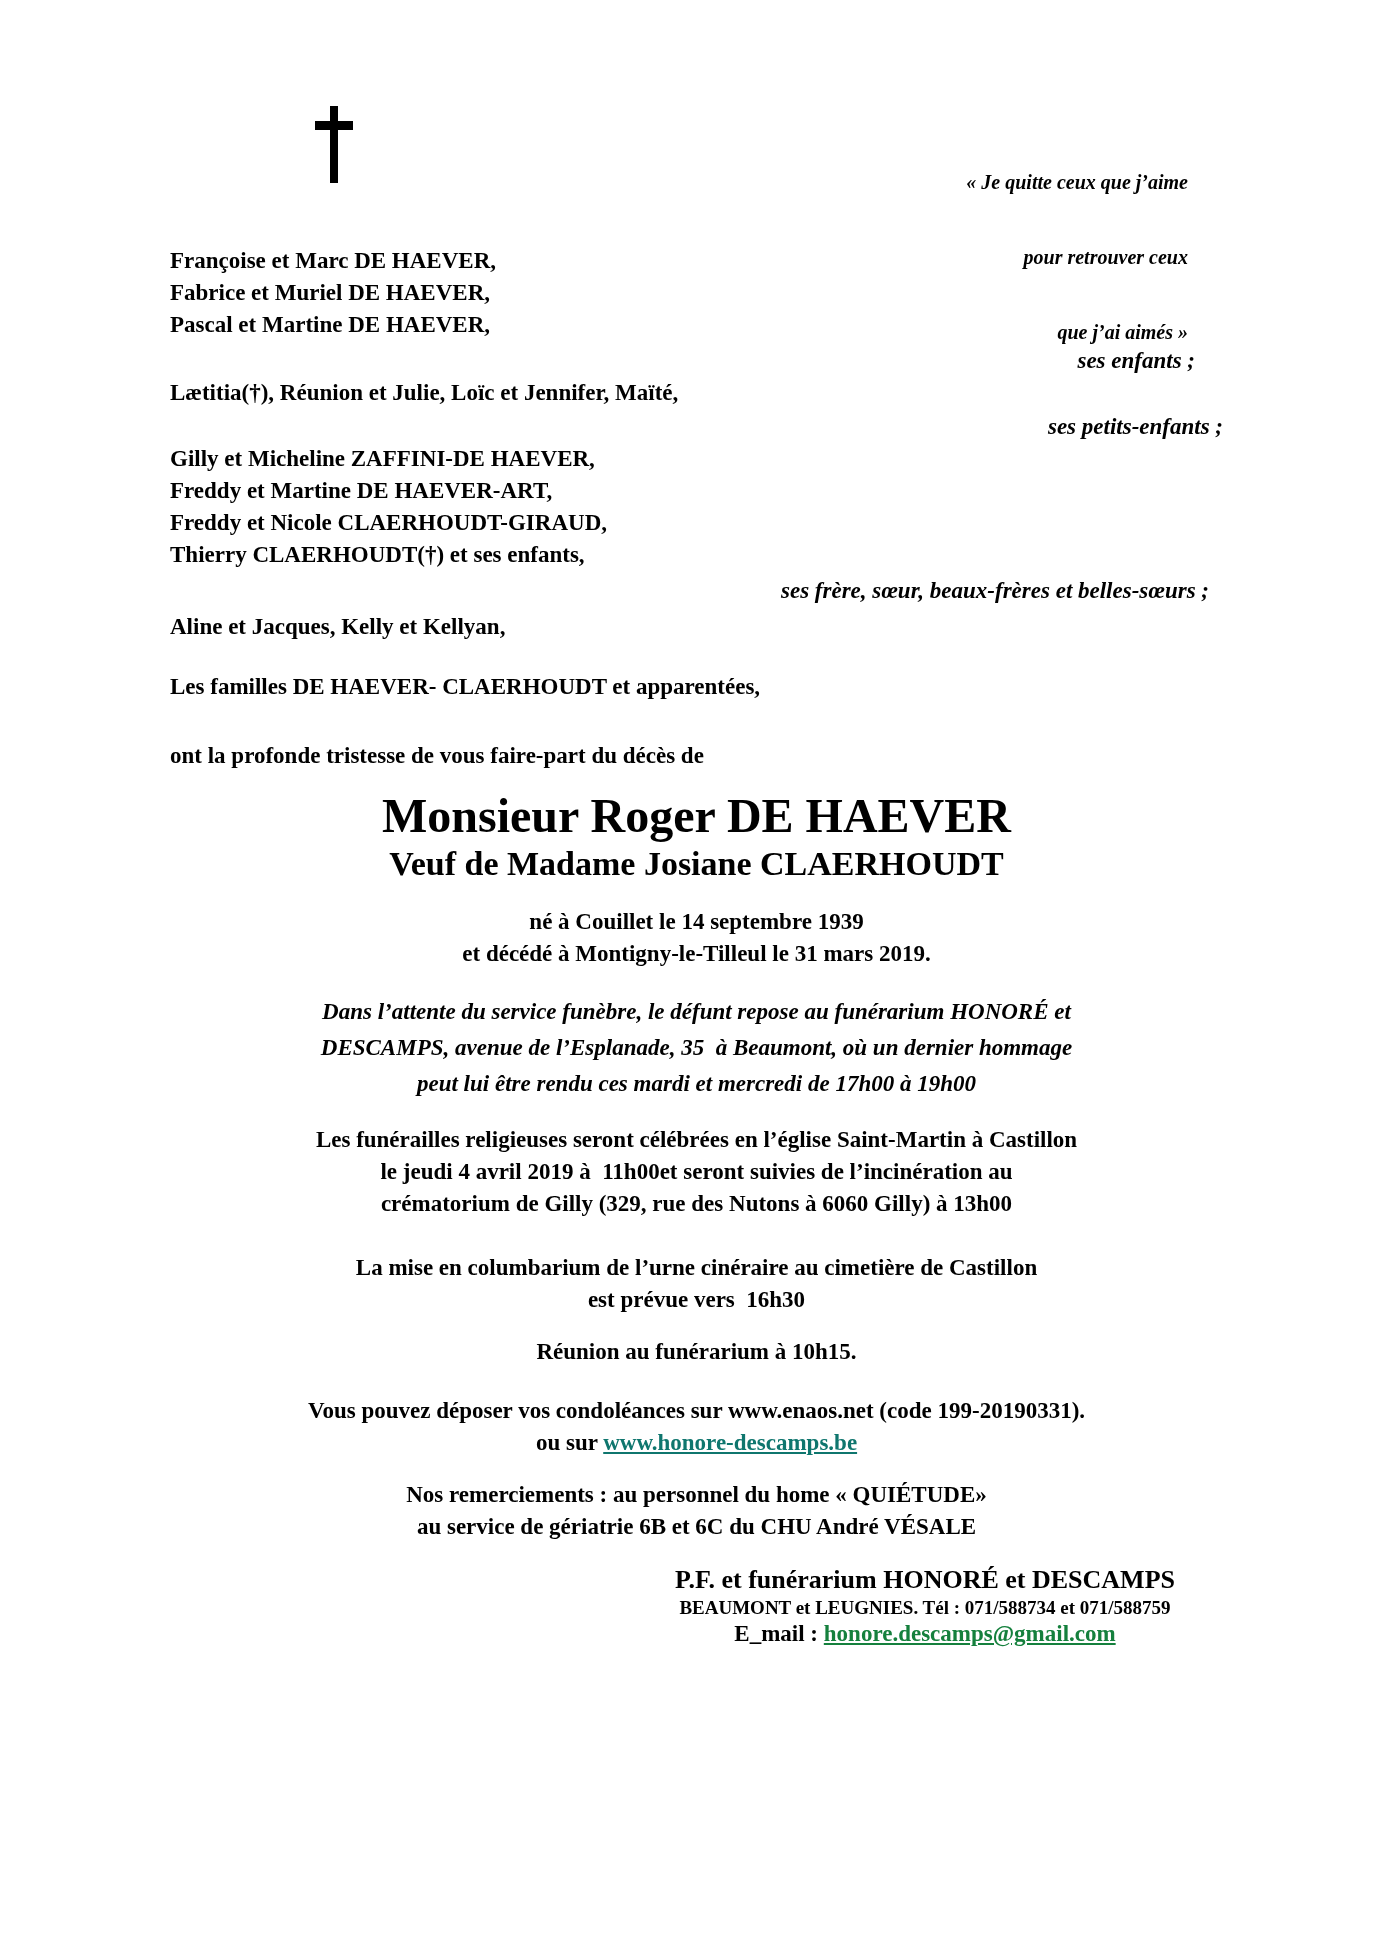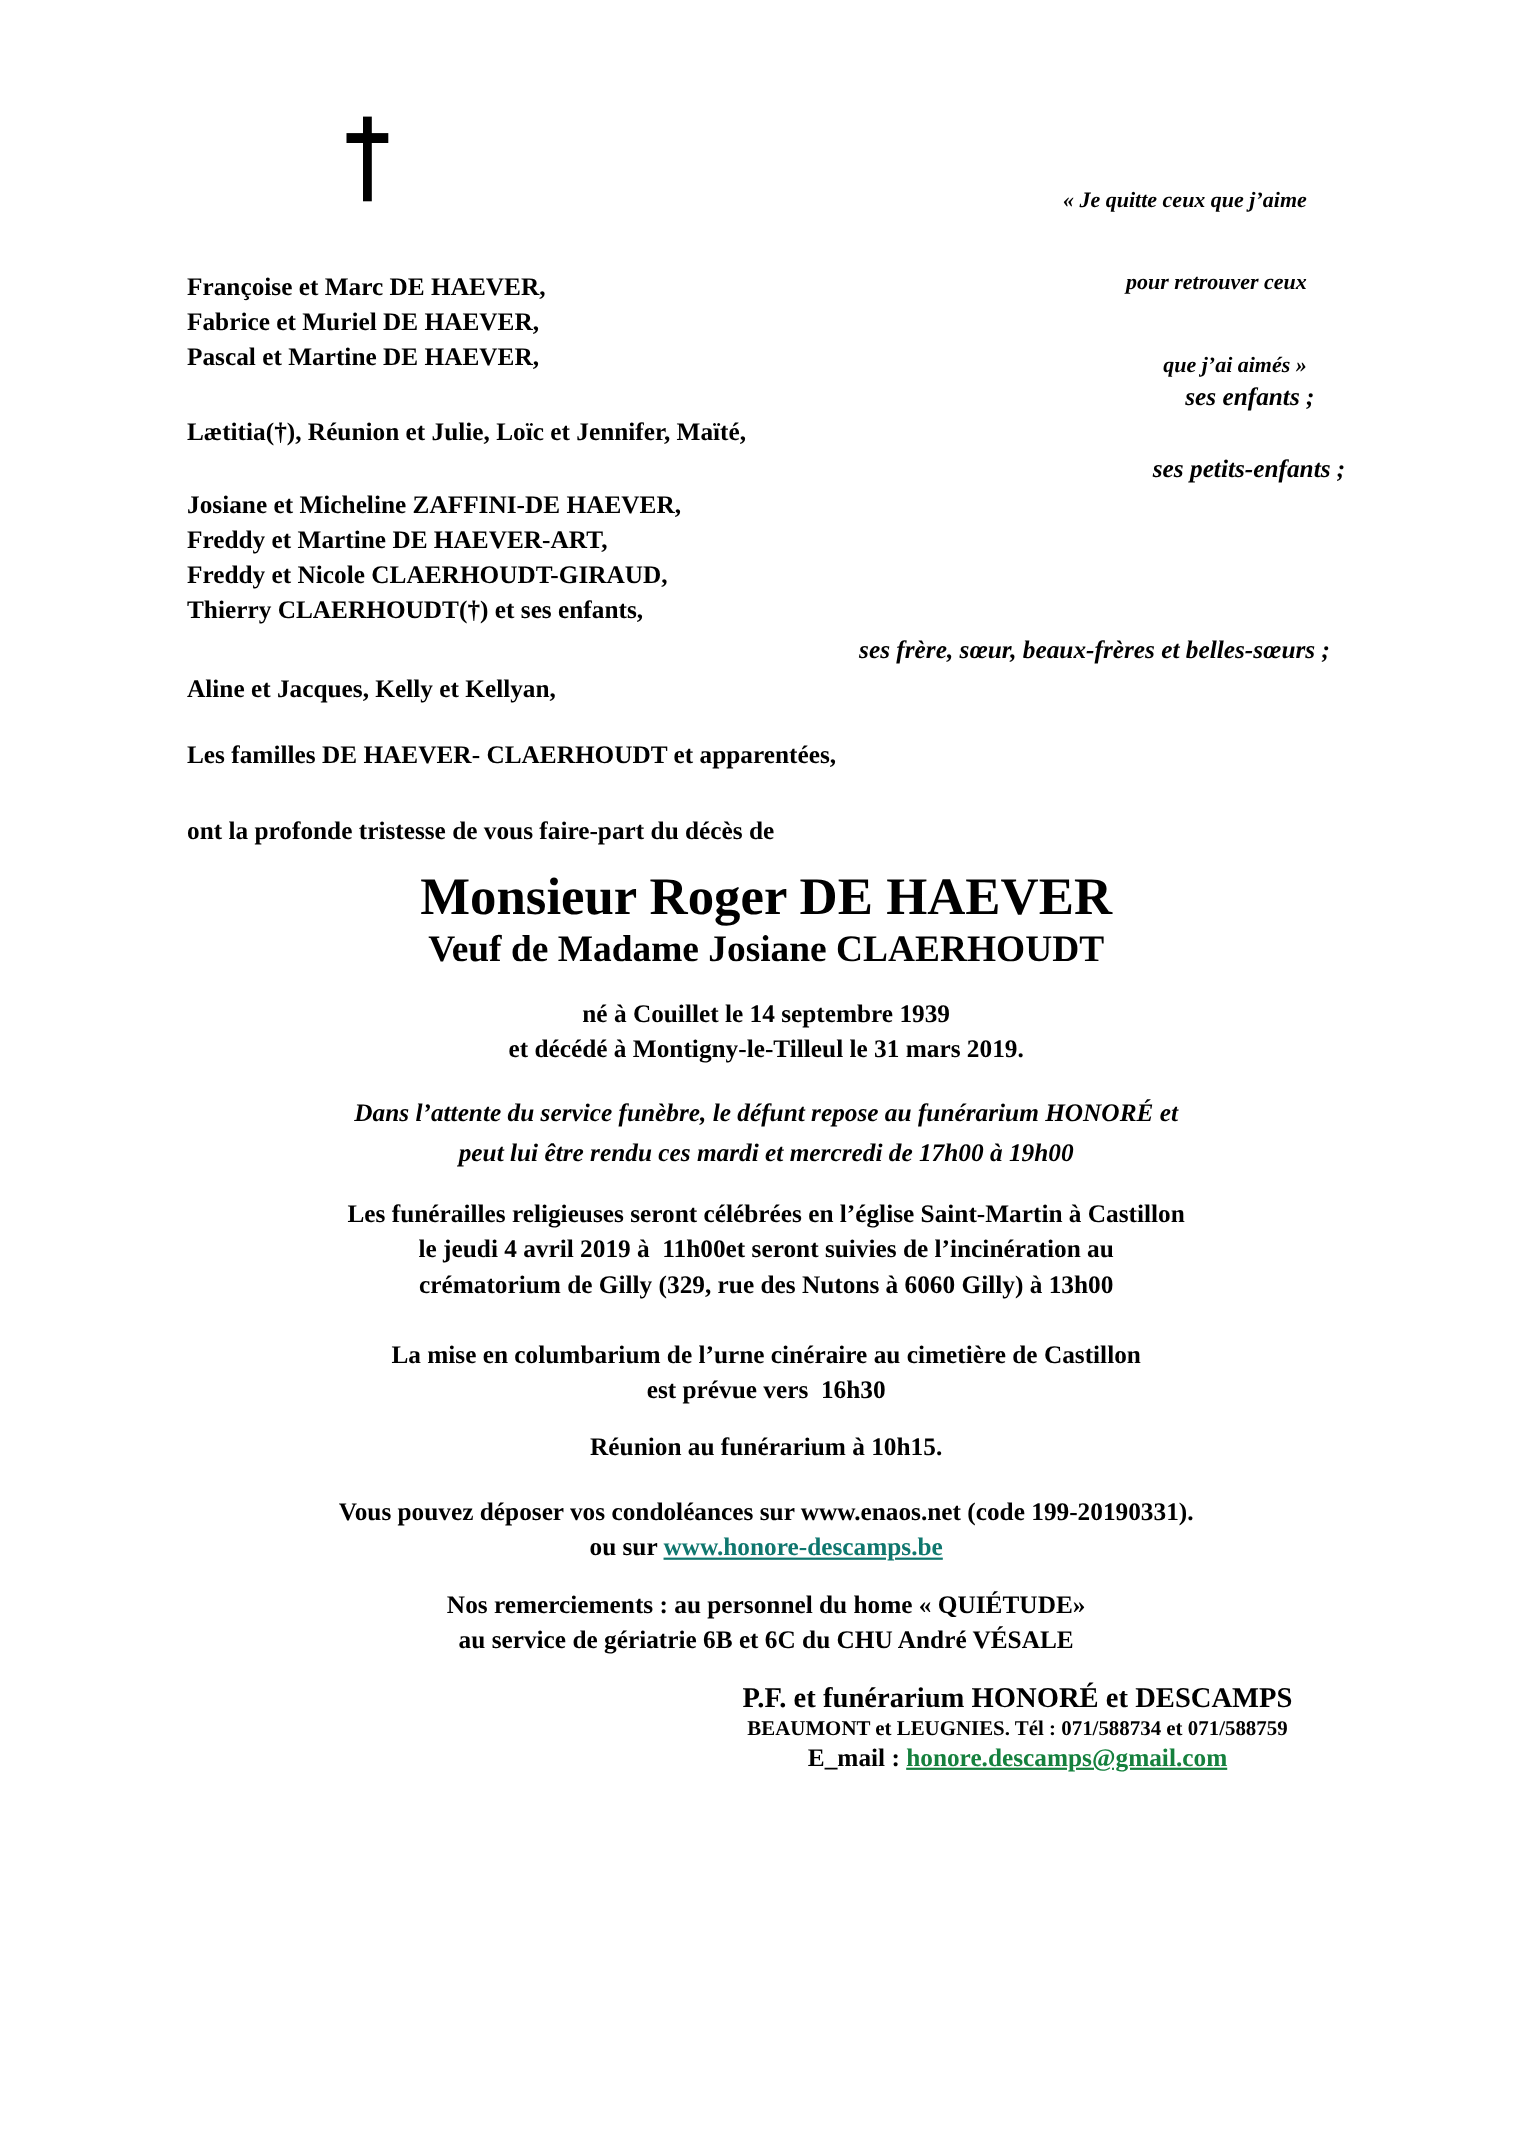--- a/index.html
+++ b/index.html
@@ -73,21 +73,21 @@
 
   <div class="body-block">
 
     <div class="family">
       <div class="fl">Françoise et Marc DE HAEVER,</div>
       <div class="fl">Fabrice et Muriel DE HAEVER,</div>
       <div class="fl">Pascal et Martine DE HAEVER,</div>
       <div class="fl rel rel-enfants">ses enfants ;</div>
       <div class="fl">Lætitia(†), Réunion et Julie, Loïc et Jennifer, Maïté,</div>
       <div class="fl rel rel-petits">ses petits-enfants ;</div>
-      <div class="fl">Josiane et Micheline ZAFFINI-DE HAEVER,</div>
+      <div class="fl">Gilly et Micheline ZAFFINI-DE HAEVER,</div>
       <div class="fl">Freddy et Martine DE HAEVER-ART,</div>
       <div class="fl">Freddy et Nicole CLAERHOUDT-GIRAUD,</div>
       <div class="fl">Thierry CLAERHOUDT(†) et ses enfants,</div>
       <div class="fl rel rel-freres">ses frère, sœur, beaux-frères et belles-sœurs ;</div>
       <div class="fl row-aline">Aline et Jacques, Kelly et Kellyan,</div>
       <div class="fl row-familles">Les familles DE HAEVER- CLAERHOUDT et apparentées,</div>
       <div class="fl row-tristesse">ont la profonde tristesse de vous faire-part du décès de</div>
     </div>
 
     <div class="centered">
@@ -95,20 +95,21 @@
       <div class="title">Monsieur Roger DE HAEVER</div>
       <div class="subtitle">Veuf de Madame Josiane CLAERHOUDT</div>
 
       <div class="dates">
         <div class="fl">né à Couillet le 14 septembre 1939</div>
         <div class="fl">et décédé à Montigny-le-Tilleul le 31 mars 2019.</div>
       </div>
 
       <div class="repose">
         <div class="fl">Dans l’attente du service funèbre, le défunt repose au funérarium HONORÉ et</div>
+        <div class="fl">DESCAMPS, avenue de l’Esplanade, 35  à Beaumont, où un dernier hommage</div>
         <div class="fl">peut lui être rendu ces mardi et mercredi de 17h00 à 19h00</div>
       </div>
 
       <div class="funeral">
         <div class="fl">Les funérailles religieuses seront célébrées en l’église Saint-Martin à Castillon</div>
         <div class="fl">le jeudi 4 avril 2019 à  11h00et seront suivies de l’incinération au</div>
         <div class="fl">crématorium de Gilly (329, rue des Nutons à 6060 Gilly) à 13h00</div>
       </div>
 
       <div class="colum">

